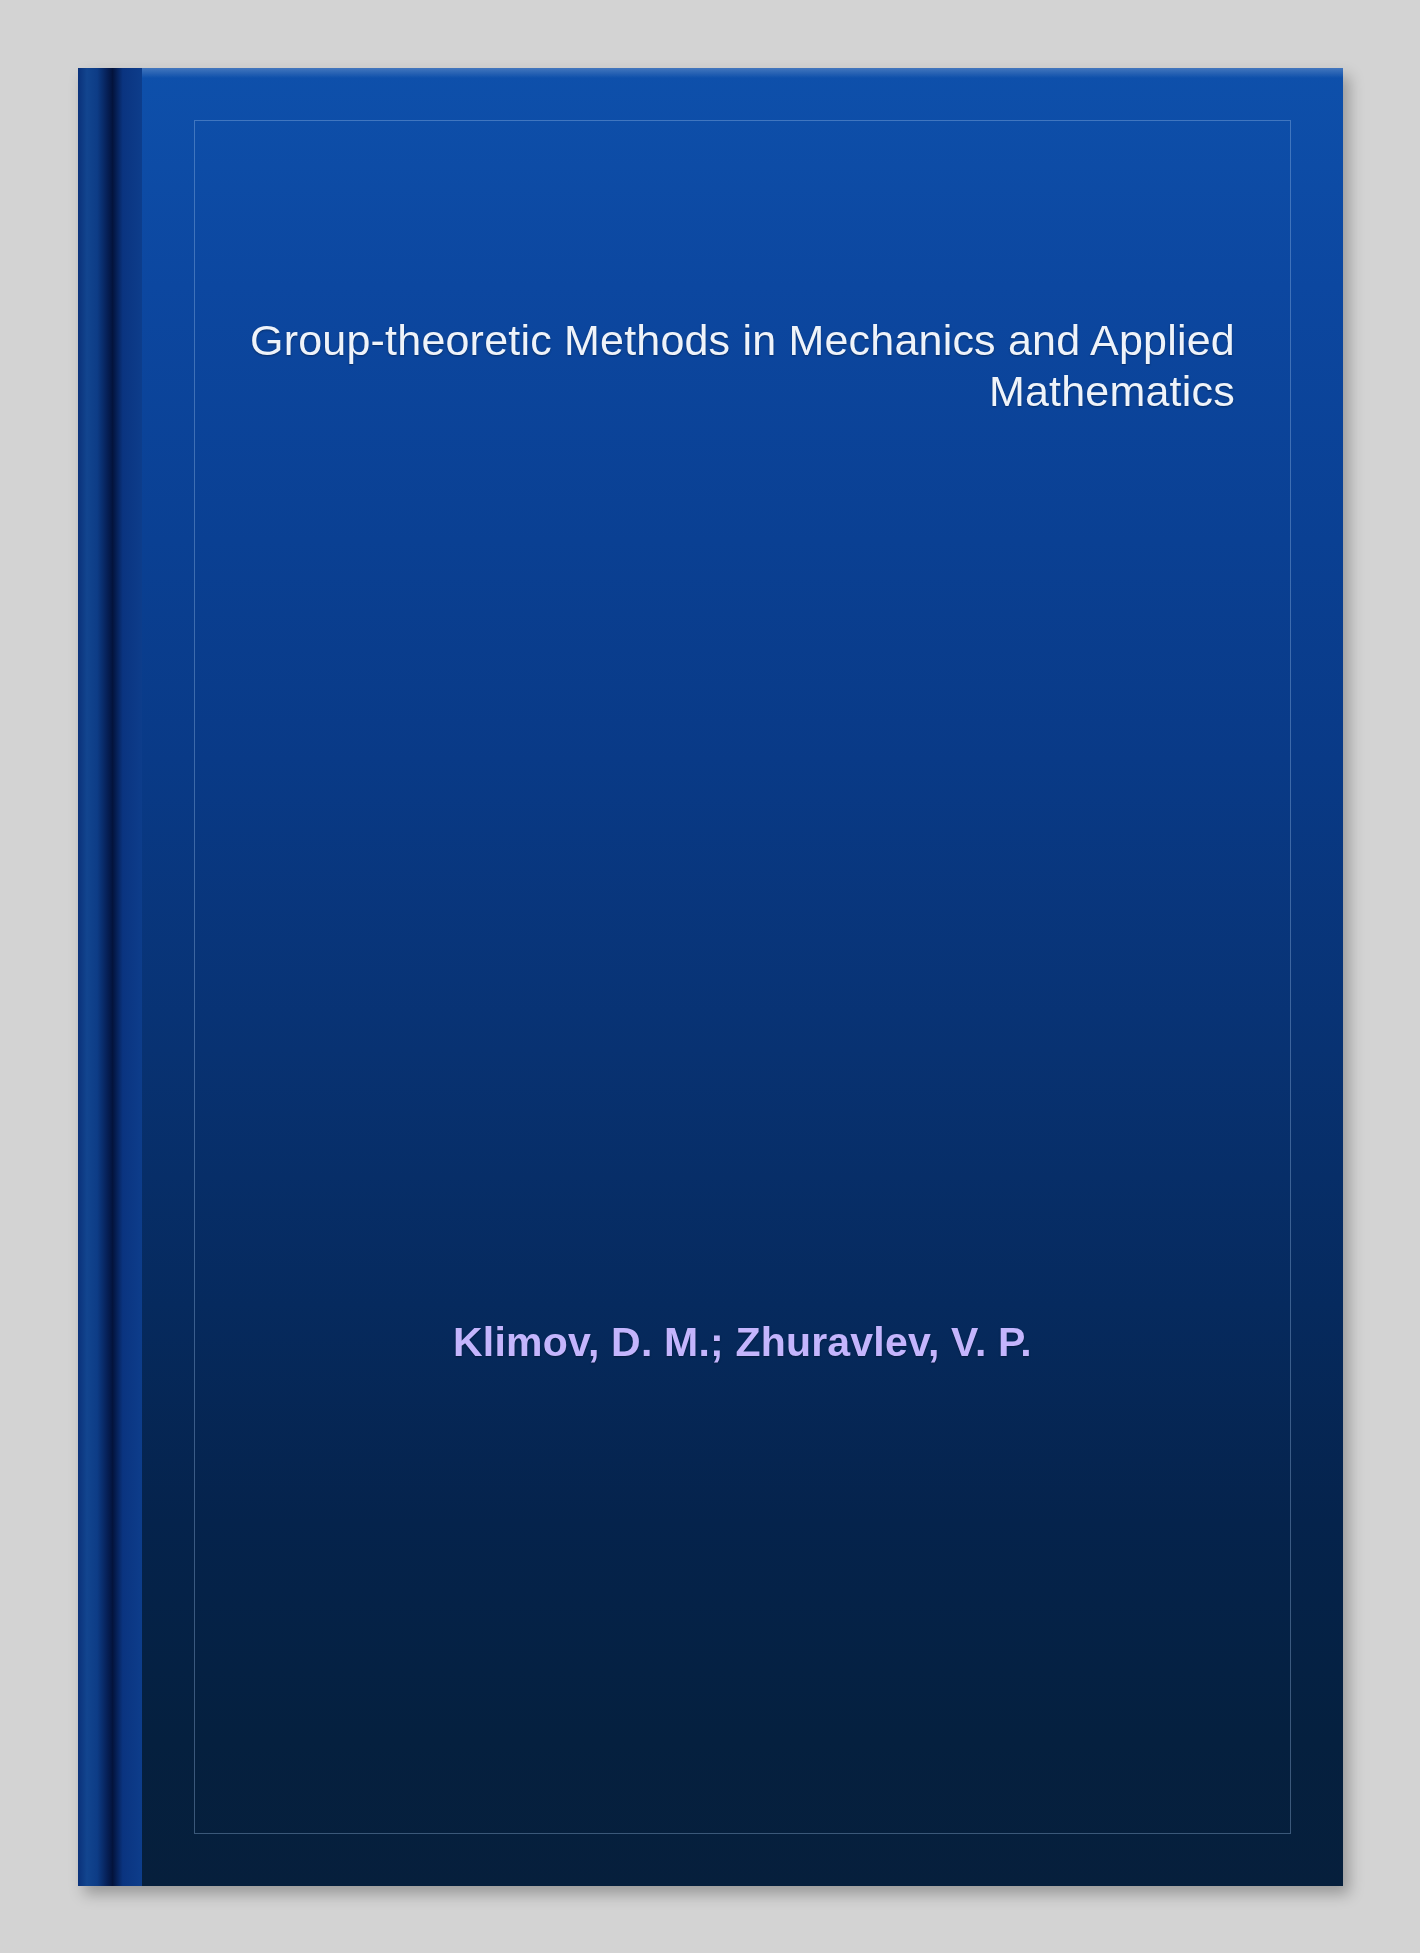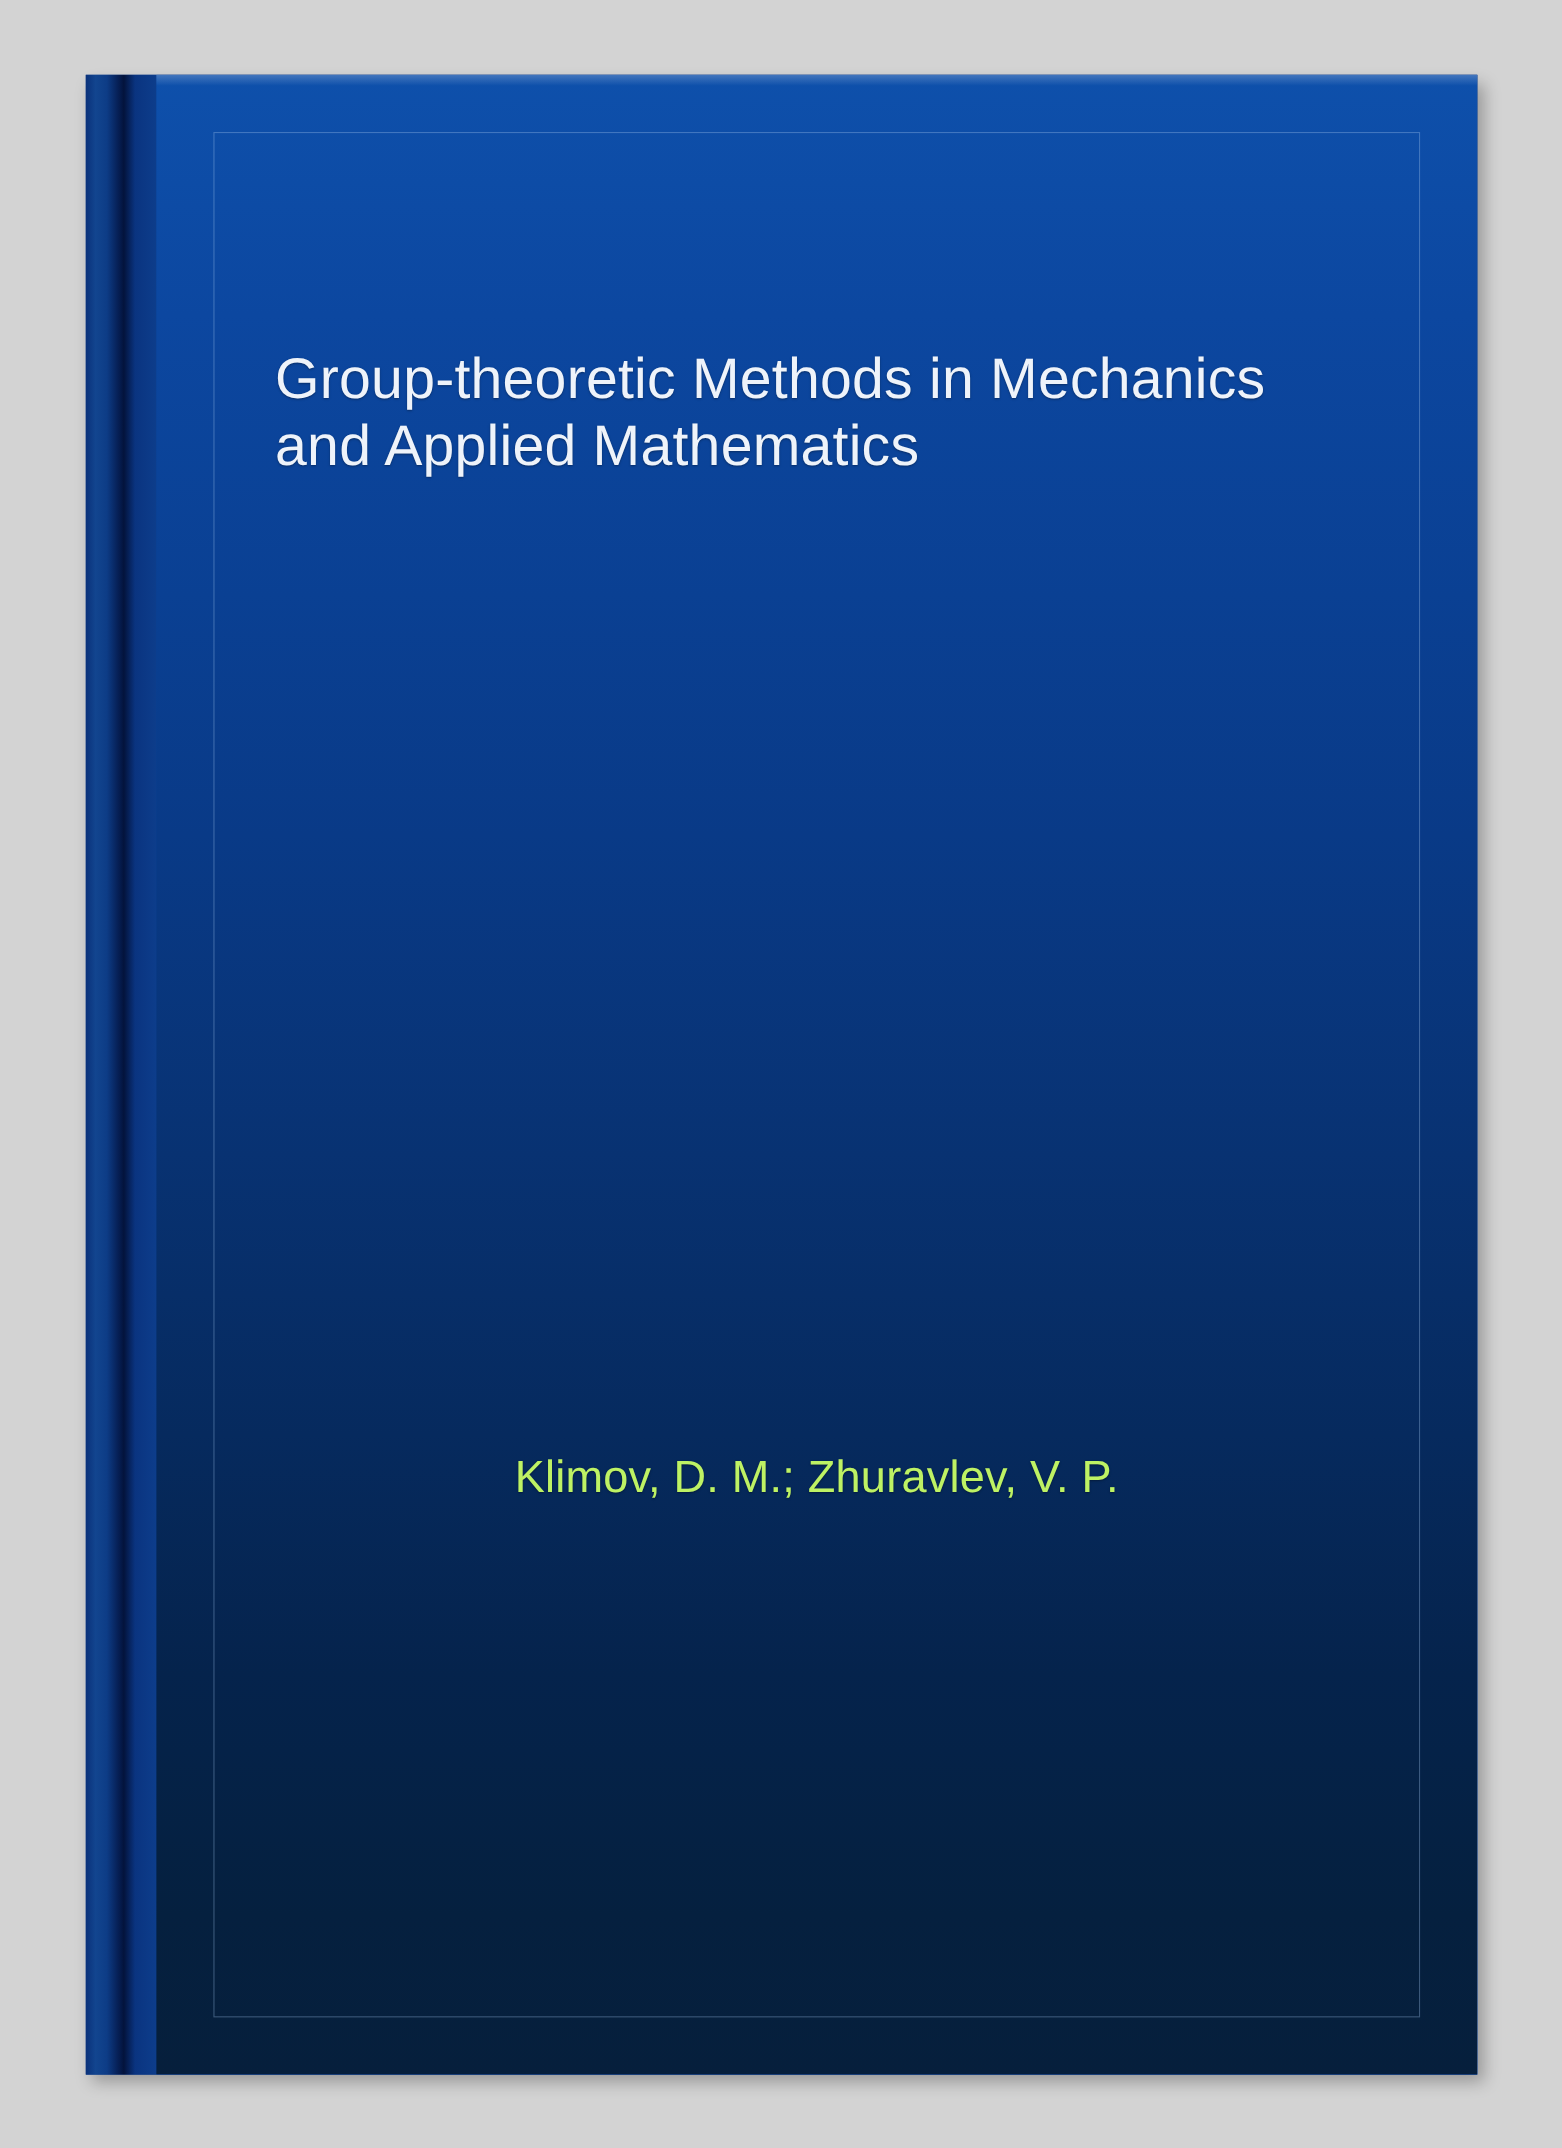--- a/index.html
+++ b/index.html
@@ -114,38 +114,38 @@
     position: absolute;
     inset: 0;
     z-index: 3;
   }
 
   .title {
     position: absolute;
     left: 9%;
     right: 9%;
     top: 13.6%;
-    text-align: left;
+    text-align: right;
     color: #eef3fa;
-    font-size: 52px;
+    font-size: 43px;
     line-height: 1.17;
     font-weight: 400;
     letter-spacing: 0.2px;
     text-shadow: 0 1px 2px rgba(0,0,0,0.35);
   }
 
   .authors {
     position: absolute;
     left: 8%;
     right: 8%;
     top: 68.8%;
     text-align: center;
-    color: #bef264;
+    color: #c4b5fd;
     font-size: 41px;
-    font-weight: 400;
+    font-weight: 700;
     letter-spacing: 0.2px;
     text-shadow: 0 1px 2px rgba(0,0,0,0.35);
   }
 </style>
 </head>
 <body>
 
 <div class="page">
   <div class="book-cover">
 

